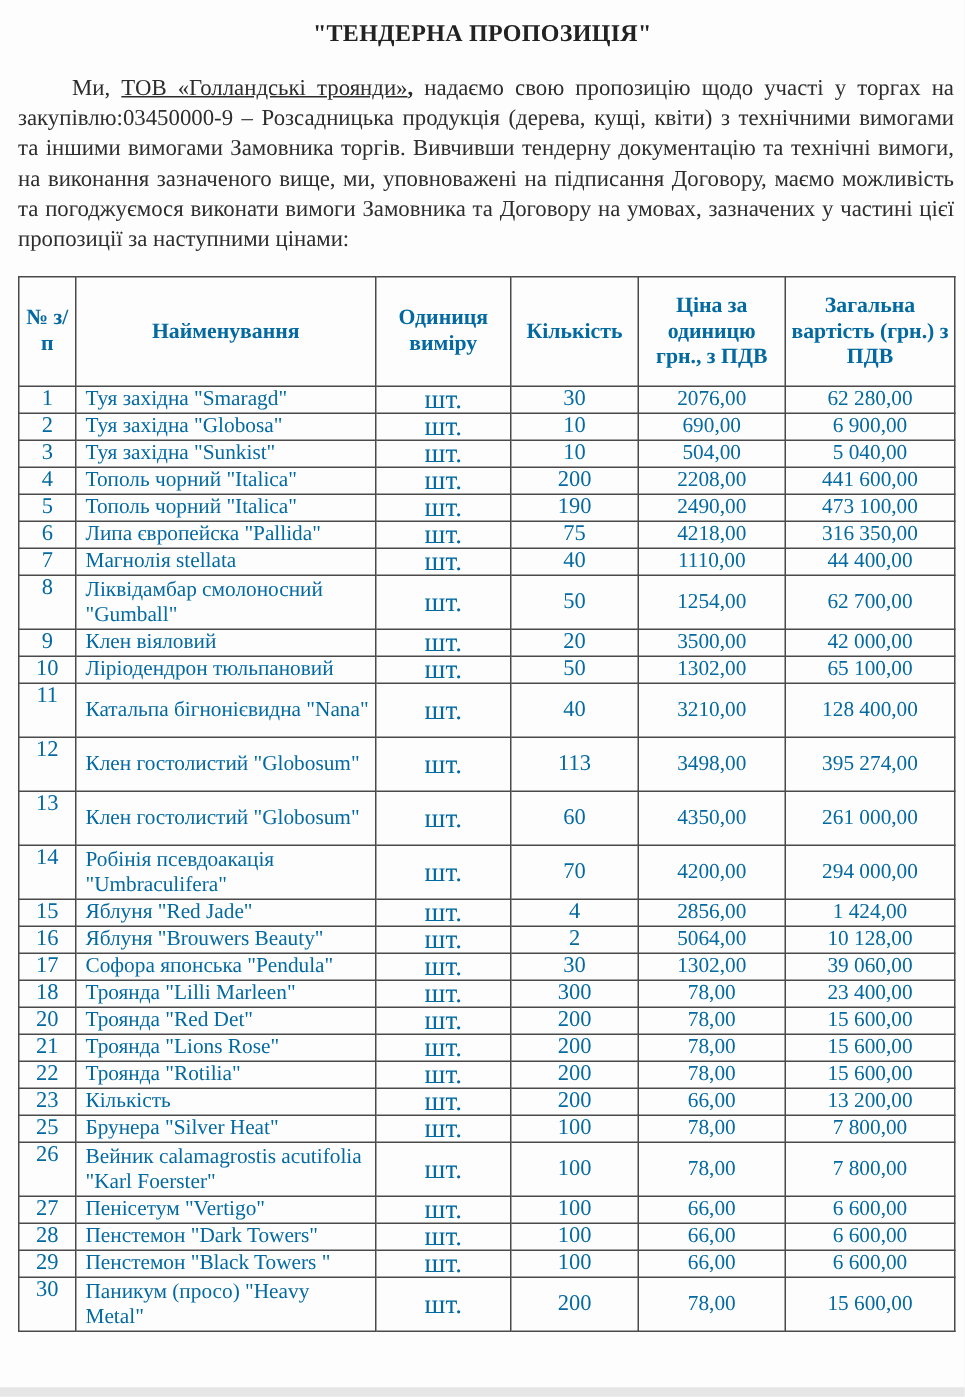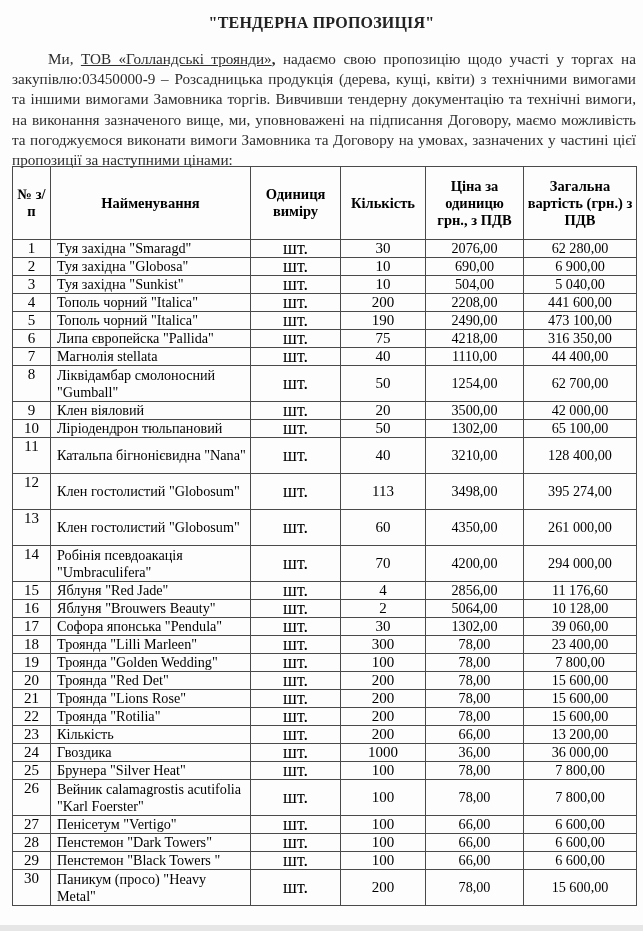--- a/index.html
+++ b/index.html
@@ -20,23 +20,23 @@
     color: #222;
   }
   .intro {
     position: absolute; top: 49px; left: 12px; width: 624px;
     font-size: 15.2px; line-height: 20.2px; text-align: justify;
     text-indent: 36px; color: #2d2d2d;
   }
   .intro .company { font-weight: normal; text-decoration: underline; }
   .intro .company-comma { font-weight: bold; }
   table.proposal {
-    position: absolute; top: 166px; left: 12px; width: 624px;
+    position: absolute; top: 184px; left: 12px; width: 624px;
     border-collapse: collapse; table-layout: fixed;
-    font-size: 14.2px; color: #000000; padding-left: 20px;
+    font-size: 14.2px; color: #0369a1; padding-left: 20px;
   }
   table.proposal th, table.proposal td {
     border: 1px solid #4a4a4a; padding: 0 3px; vertical-align: middle;
   }
   table.proposal th {
     height: 72px; font-weight: bold; text-align: center; line-height: 17px; font-size: 14.5px;
   }
   table.proposal td { height: 17px; line-height: 17px; }
   table.proposal tr.double td { height: 35px; }
   table.proposal td.num, table.proposal td.unit, table.proposal td.qty,
@@ -188,21 +188,21 @@
           <td class="qty">70</td>
           <td class="price">4200,00</td>
           <td class="total">294 000,00</td>
         </tr>
         <tr>
           <td class="num">15</td>
           <td class="name">Яблуня "Red Jade"</td>
           <td class="unit">шт.</td>
           <td class="qty">4</td>
           <td class="price">2856,00</td>
-          <td class="total">11 176,60</td>
+          <td class="total">1 424,00</td>
         </tr>
         <tr>
           <td class="num">16</td>
           <td class="name">Яблуня  "Brouwers Beauty"</td>
           <td class="unit">шт.</td>
           <td class="qty">2</td>
           <td class="price">5064,00</td>
           <td class="total">10 128,00</td>
         </tr>
         <tr>
@@ -215,28 +215,20 @@
         </tr>
         <tr>
           <td class="num">18</td>
           <td class="name">Троянда "Lilli Marleen"</td>
           <td class="unit">шт.</td>
           <td class="qty">300</td>
           <td class="price">78,00</td>
           <td class="total">23 400,00</td>
         </tr>
         <tr>
-          <td class="num">19</td>
-          <td class="name">Троянда "Golden Wedding"</td>
-          <td class="unit">шт.</td>
-          <td class="qty">100</td>
-          <td class="price">78,00</td>
-          <td class="total">7 800,00</td>
-        </tr>
-        <tr>
           <td class="num">20</td>
           <td class="name">Троянда "Red Det"</td>
           <td class="unit">шт.</td>
           <td class="qty">200</td>
           <td class="price">78,00</td>
           <td class="total">15 600,00</td>
         </tr>
         <tr>
           <td class="num">21</td>
           <td class="name">Троянда "Lions Rose"</td>
@@ -253,28 +245,20 @@
           <td class="price">78,00</td>
           <td class="total">15 600,00</td>
         </tr>
         <tr>
           <td class="num">23</td>
           <td class="name">Кількість</td>
           <td class="unit">шт.</td>
           <td class="qty">200</td>
           <td class="price">66,00</td>
           <td class="total">13 200,00</td>
-        </tr>
-        <tr>
-          <td class="num">24</td>
-          <td class="name">Гвоздика</td>
-          <td class="unit">шт.</td>
-          <td class="qty">1000</td>
-          <td class="price">36,00</td>
-          <td class="total">36 000,00</td>
         </tr>
         <tr>
           <td class="num">25</td>
           <td class="name">Брунера "Silver Heat"</td>
           <td class="unit">шт.</td>
           <td class="qty">100</td>
           <td class="price">78,00</td>
           <td class="total">7 800,00</td>
         </tr>
         <tr class="double">

